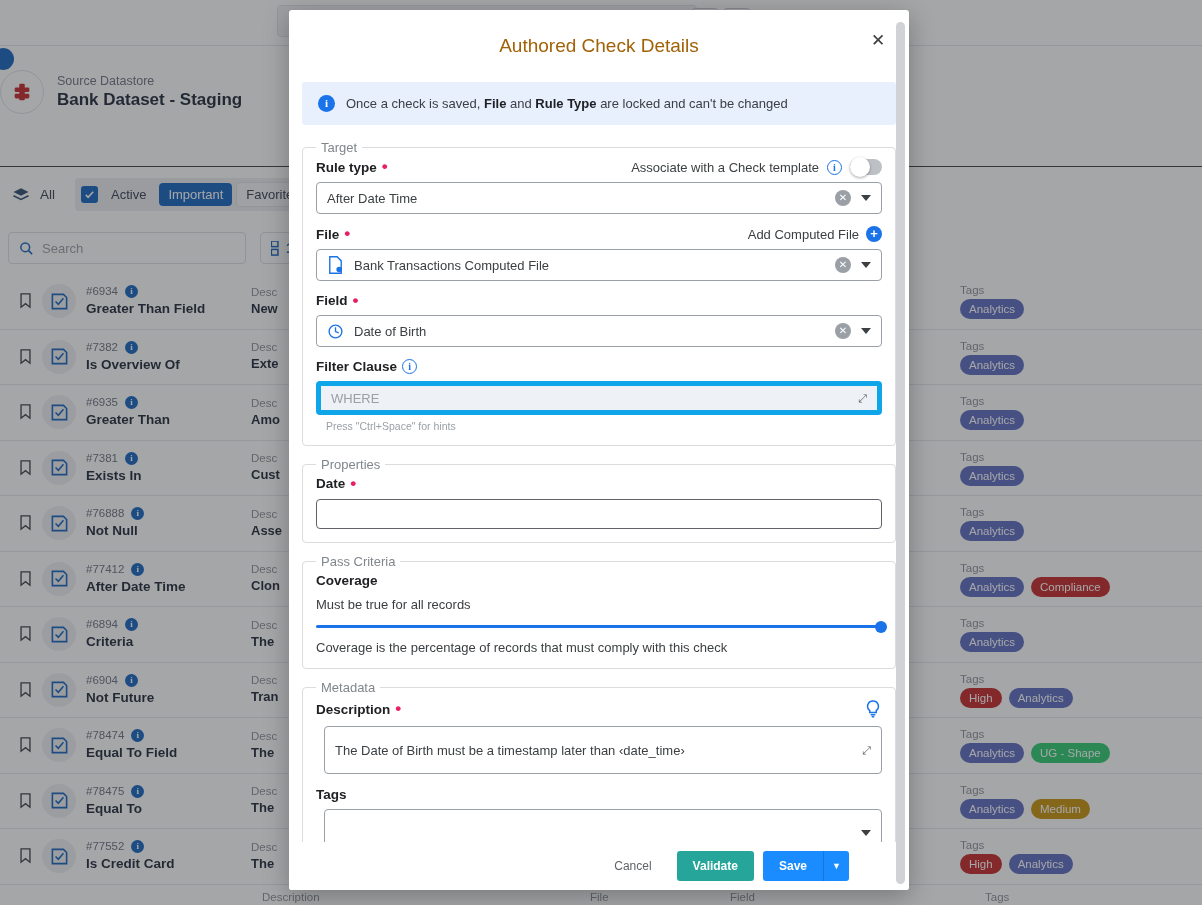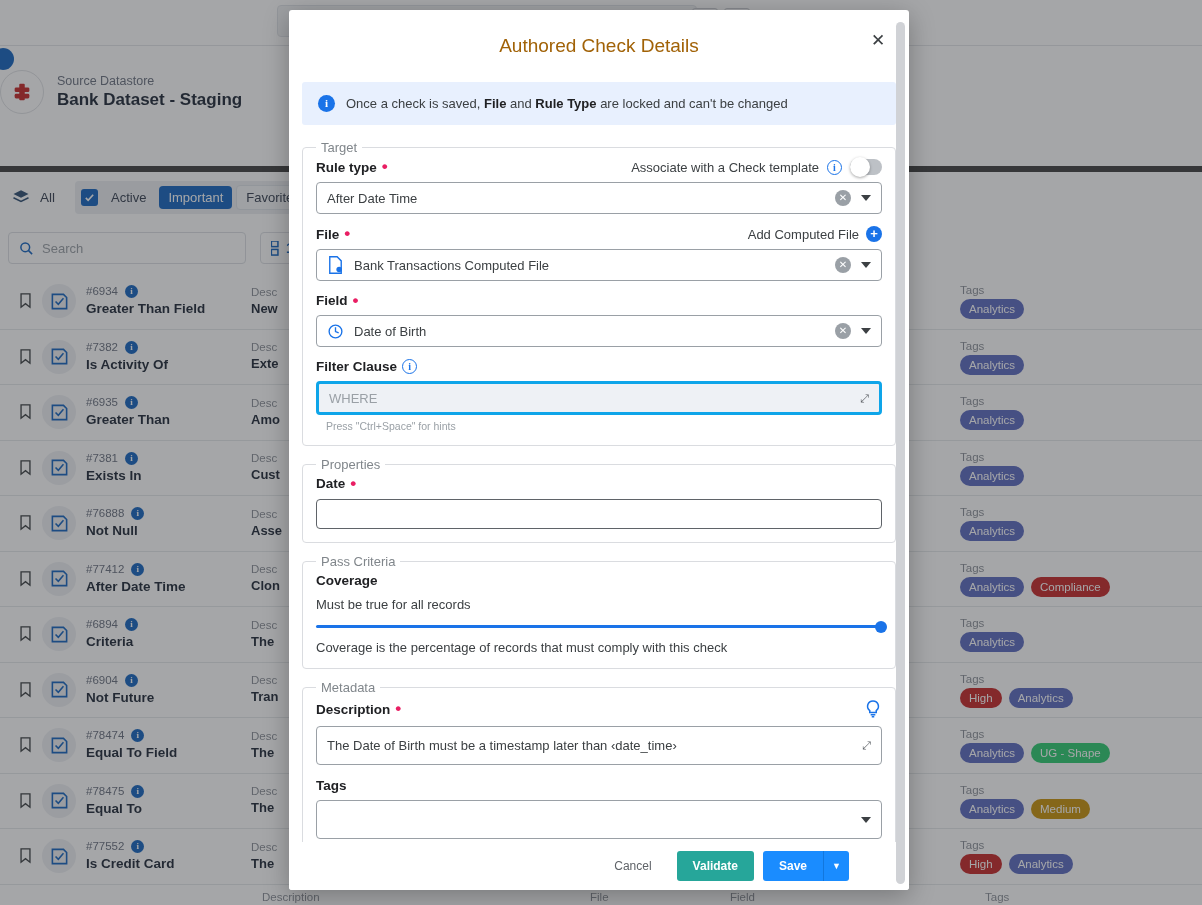--- a/index.html
+++ b/index.html
@@ -55,21 +55,21 @@
   .ds-sub { font-size: 12.5px; color: #6b7280; line-height: 16px; }
   .ds-title { font-size: 17px; font-weight: bold; color: #1f2937; line-height: 22px; }
 
   .ds-tabs {
     position: absolute; left: 12px; top: 132px; display: flex; gap: 32px;
     font-size: 13.5px; color: #4b5563;
   }
 
   .filterbar {
     position: absolute; top: 166px; left: 0; width: 1202px; height: 56px;
-    background: #ffffff; border-top: 6px solid #404040;
+    background: #ffffff; border-top: 1px solid #404040;
     display: flex; align-items: center; padding-left: 12px; gap: 12px;
   }
   .fb-all { display: flex; align-items: center; gap: 10px; font-size: 13.5px; color: #374151; }
   .fb-group {
     display: flex; align-items: center; gap: 4px;
     background: #eceef2; border-radius: 4px; padding: 4px 6px; margin-left: 8px;
   }
   .chk-blue {
     width: 17px; height: 17px; border-radius: 3px; background: #1565c0;
     display: flex; align-items: center; justify-content: center;
@@ -173,31 +173,31 @@
   .lbl { font-size: 13.5px; color: #202124; font-weight: bold; display: flex; align-items: center; gap: 5px; }
   .req { color: #e91e63; font-size: 17px; line-height: 8px; }
   .row-between { display: flex; align-items: center; justify-content: space-between; }
 
   .inp {
     border: 1px solid #9aa0a6; border-radius: 4px; height: 32px;
     display: flex; align-items: center; gap: 10px; padding: 0 10px;
     font-size: 13px; color: #3c4043; margin-top: 7px; background: #fff;
   }
   .inp .val { flex: 1; }
-  .inp-tall { height: 39px; }
+  .inp-tall { height: 48px; margin-left: 8px; }
   .clear-x {
     width: 16px; height: 16px; border-radius: 50%; background: #9aa0a6;
     color: #fff; font-size: 10px; line-height: 16px; text-align: center; flex: 0 0 auto;
   }
   .caret {
     width: 0; height: 0; border-left: 5px solid transparent; border-right: 5px solid transparent;
     border-top: 6px solid #3c4043; flex: 0 0 auto;
   }
   .filter-inp {
-    background: #eef1f5; border: 3px solid #0ea5e9; color: #9aa0a6;
+    background: #eef1f5; border: 5px solid #0ea5e9; color: #9aa0a6;
     height: 34px;
   }
   .hint { font-size: 10.5px; color: #9aa0a6; margin-top: 5px; padding-left: 10px; }
 
   .toggle-wrap { display: flex; align-items: flex-end; gap: 8px; font-size: 13px; color: #3c4043; }
   .toggle {
     width: 32px; height: 16px; border-radius: 9px; background: #bdc1c6; position: relative;
   }
   .toggle .knob {
     position: absolute; left: 0; top: -2px; width: 20px; height: 20px;
@@ -369,21 +369,21 @@
           <svg width="19" height="19" viewBox="0 0 24 24" fill="none" stroke="#1565c0" stroke-width="2">
             <path d="M3 3h14l4 4v14H3z"></path>
             <polyline points="7,12 10.5,15.5 17,8"></polyline>
           </svg>
         </div>
         <div class="row-id-wrap">
           <div class="row-id">
             <span>#7382</span>
             <span class="info-dot">i</span>
           </div>
-          <div class="row-name">Is Activity Of</div>
+          <div class="row-name">Is Overview Of</div>
         </div>
         <div class="col-desc">
           <div class="col-lab">Desc</div>
           <div class="col-val">Exte</div>
         </div>
         <div class="col-tags" style="margin-left:auto;width:242px">
           <div class="col-lab">Tags</div>
           <div class="tag-list">
             <span class="tag" style="background:#5c6bc0">Analytics</span>
           </div>

